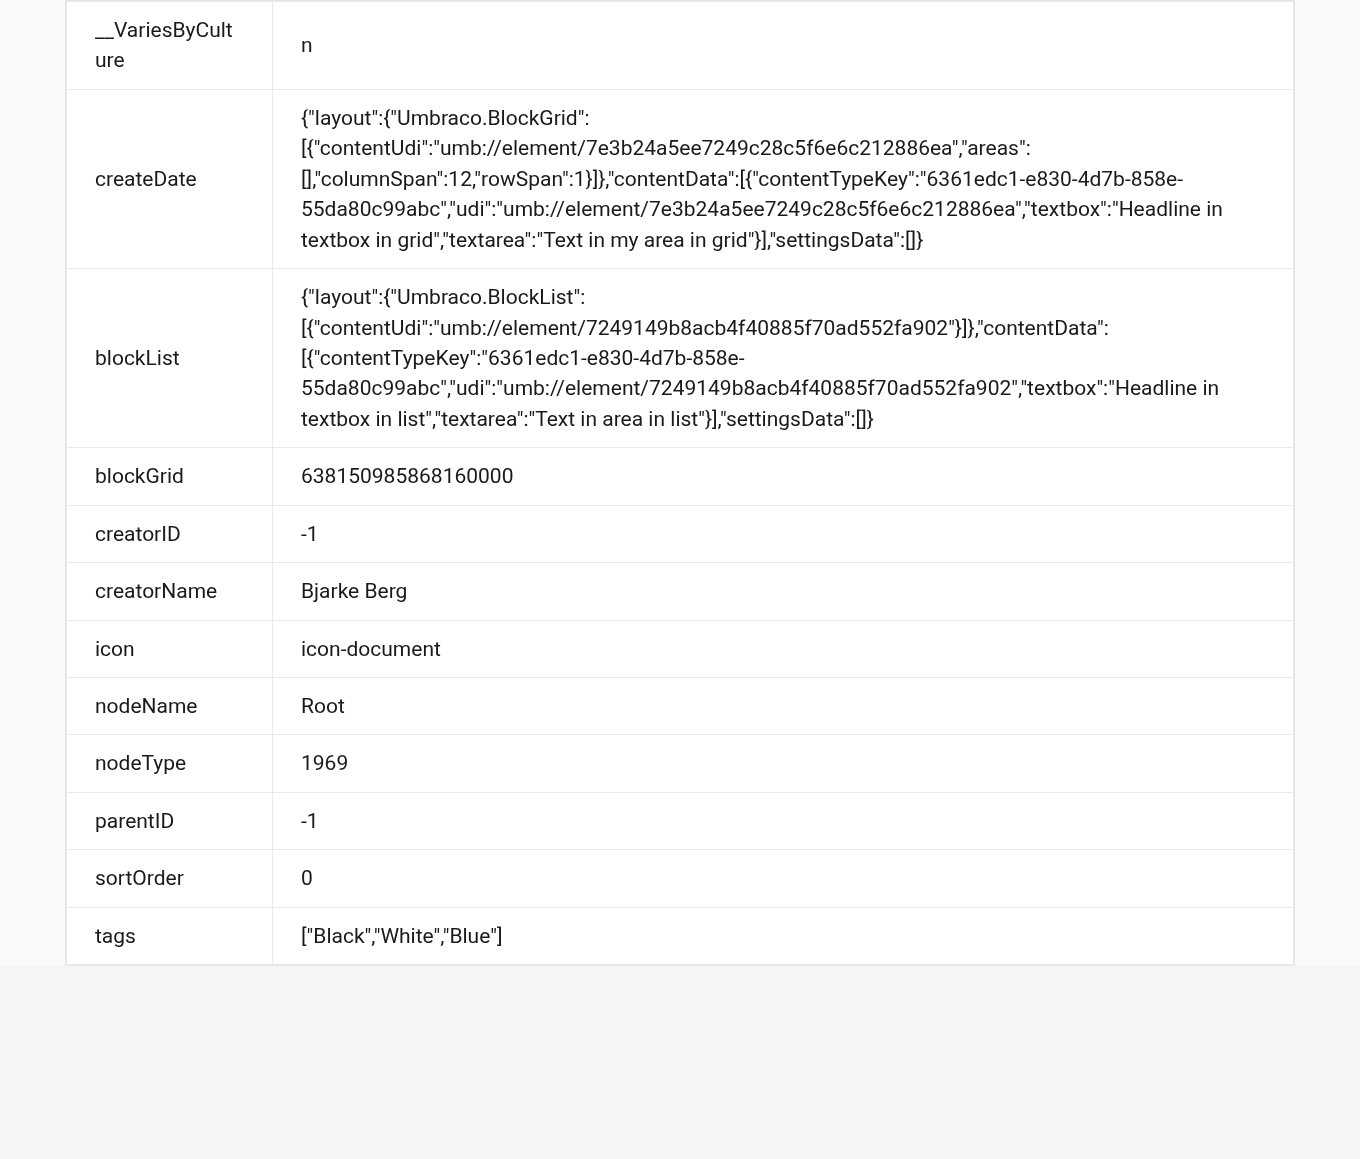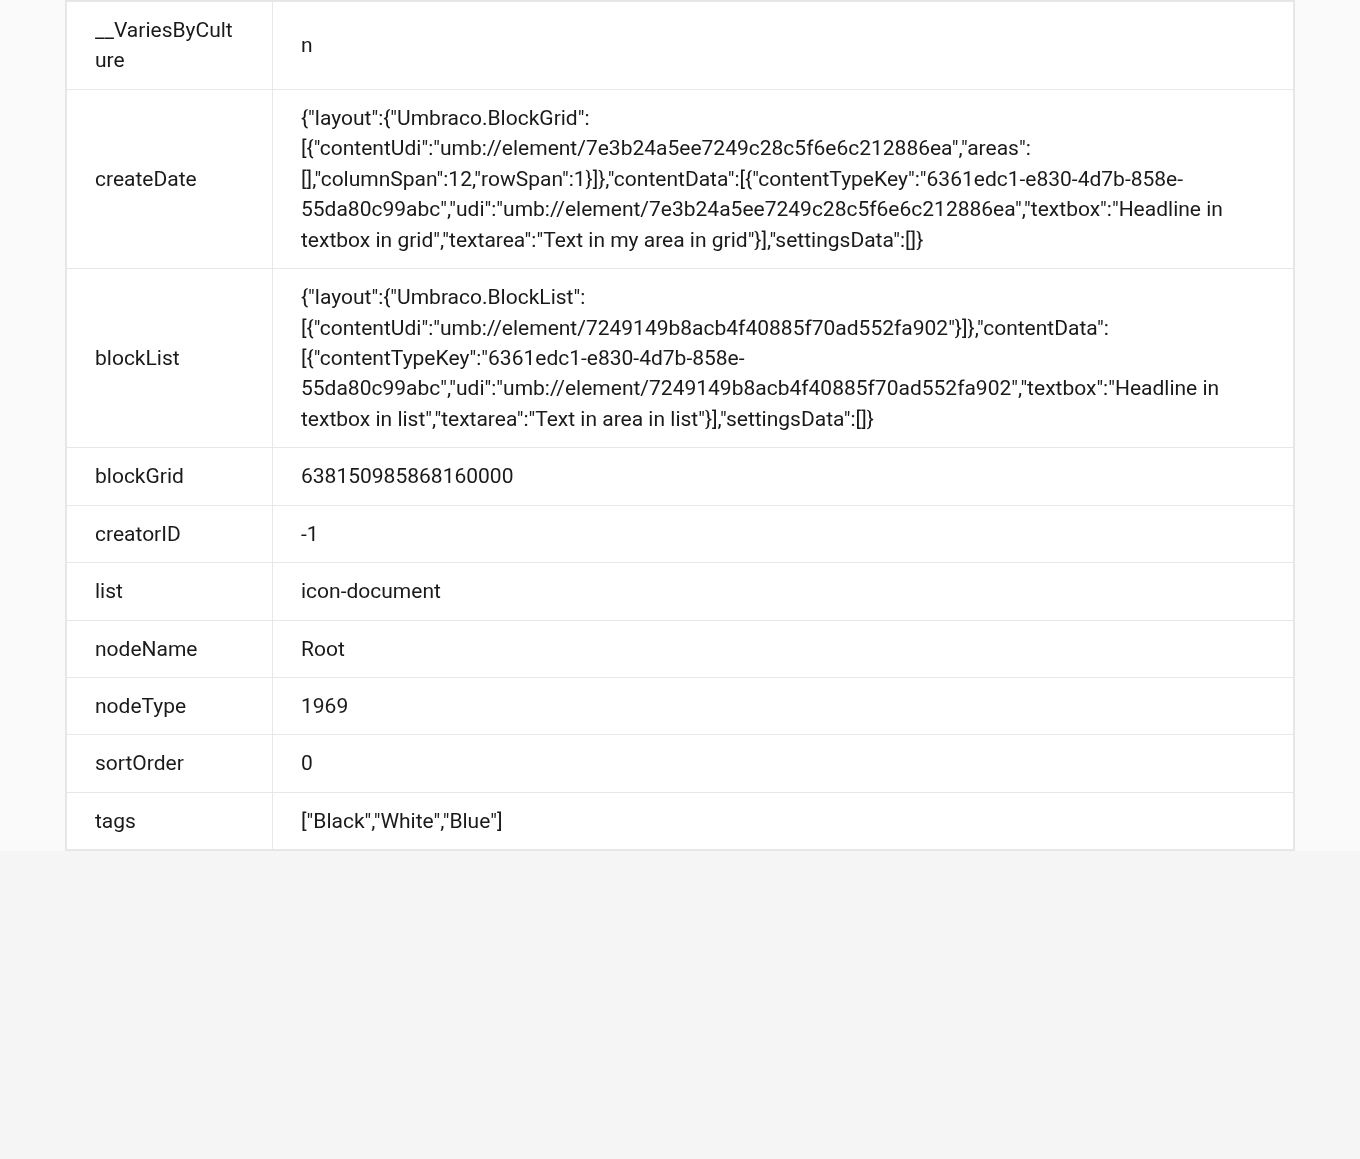--- a/index.html
+++ b/index.html
@@ -65,30 +65,38 @@
         </tr>
         <tr>
           <td class="key-cell">blockGrid</td>
           <td class="value-cell">638150985868160000</td>
         </tr>
         <tr>
           <td class="key-cell">creatorID</td>
           <td class="value-cell">-1</td>
         </tr>
         <tr>
-          <td class="key-cell">list</td>
+          <td class="key-cell">creatorName</td>
+          <td class="value-cell">Bjarke Berg</td>
+        </tr>
+        <tr>
+          <td class="key-cell">icon</td>
           <td class="value-cell">icon-document</td>
         </tr>
         <tr>
           <td class="key-cell">nodeName</td>
           <td class="value-cell">Root</td>
         </tr>
         <tr>
           <td class="key-cell">nodeType</td>
           <td class="value-cell">1969</td>
+        </tr>
+        <tr>
+          <td class="key-cell">parentID</td>
+          <td class="value-cell">-1</td>
         </tr>
         <tr>
           <td class="key-cell">sortOrder</td>
           <td class="value-cell">0</td>
         </tr>
         <tr>
           <td class="key-cell">tags</td>
           <td class="value-cell">["Black","White","Blue"]</td>
         </tr>
       </tbody>

